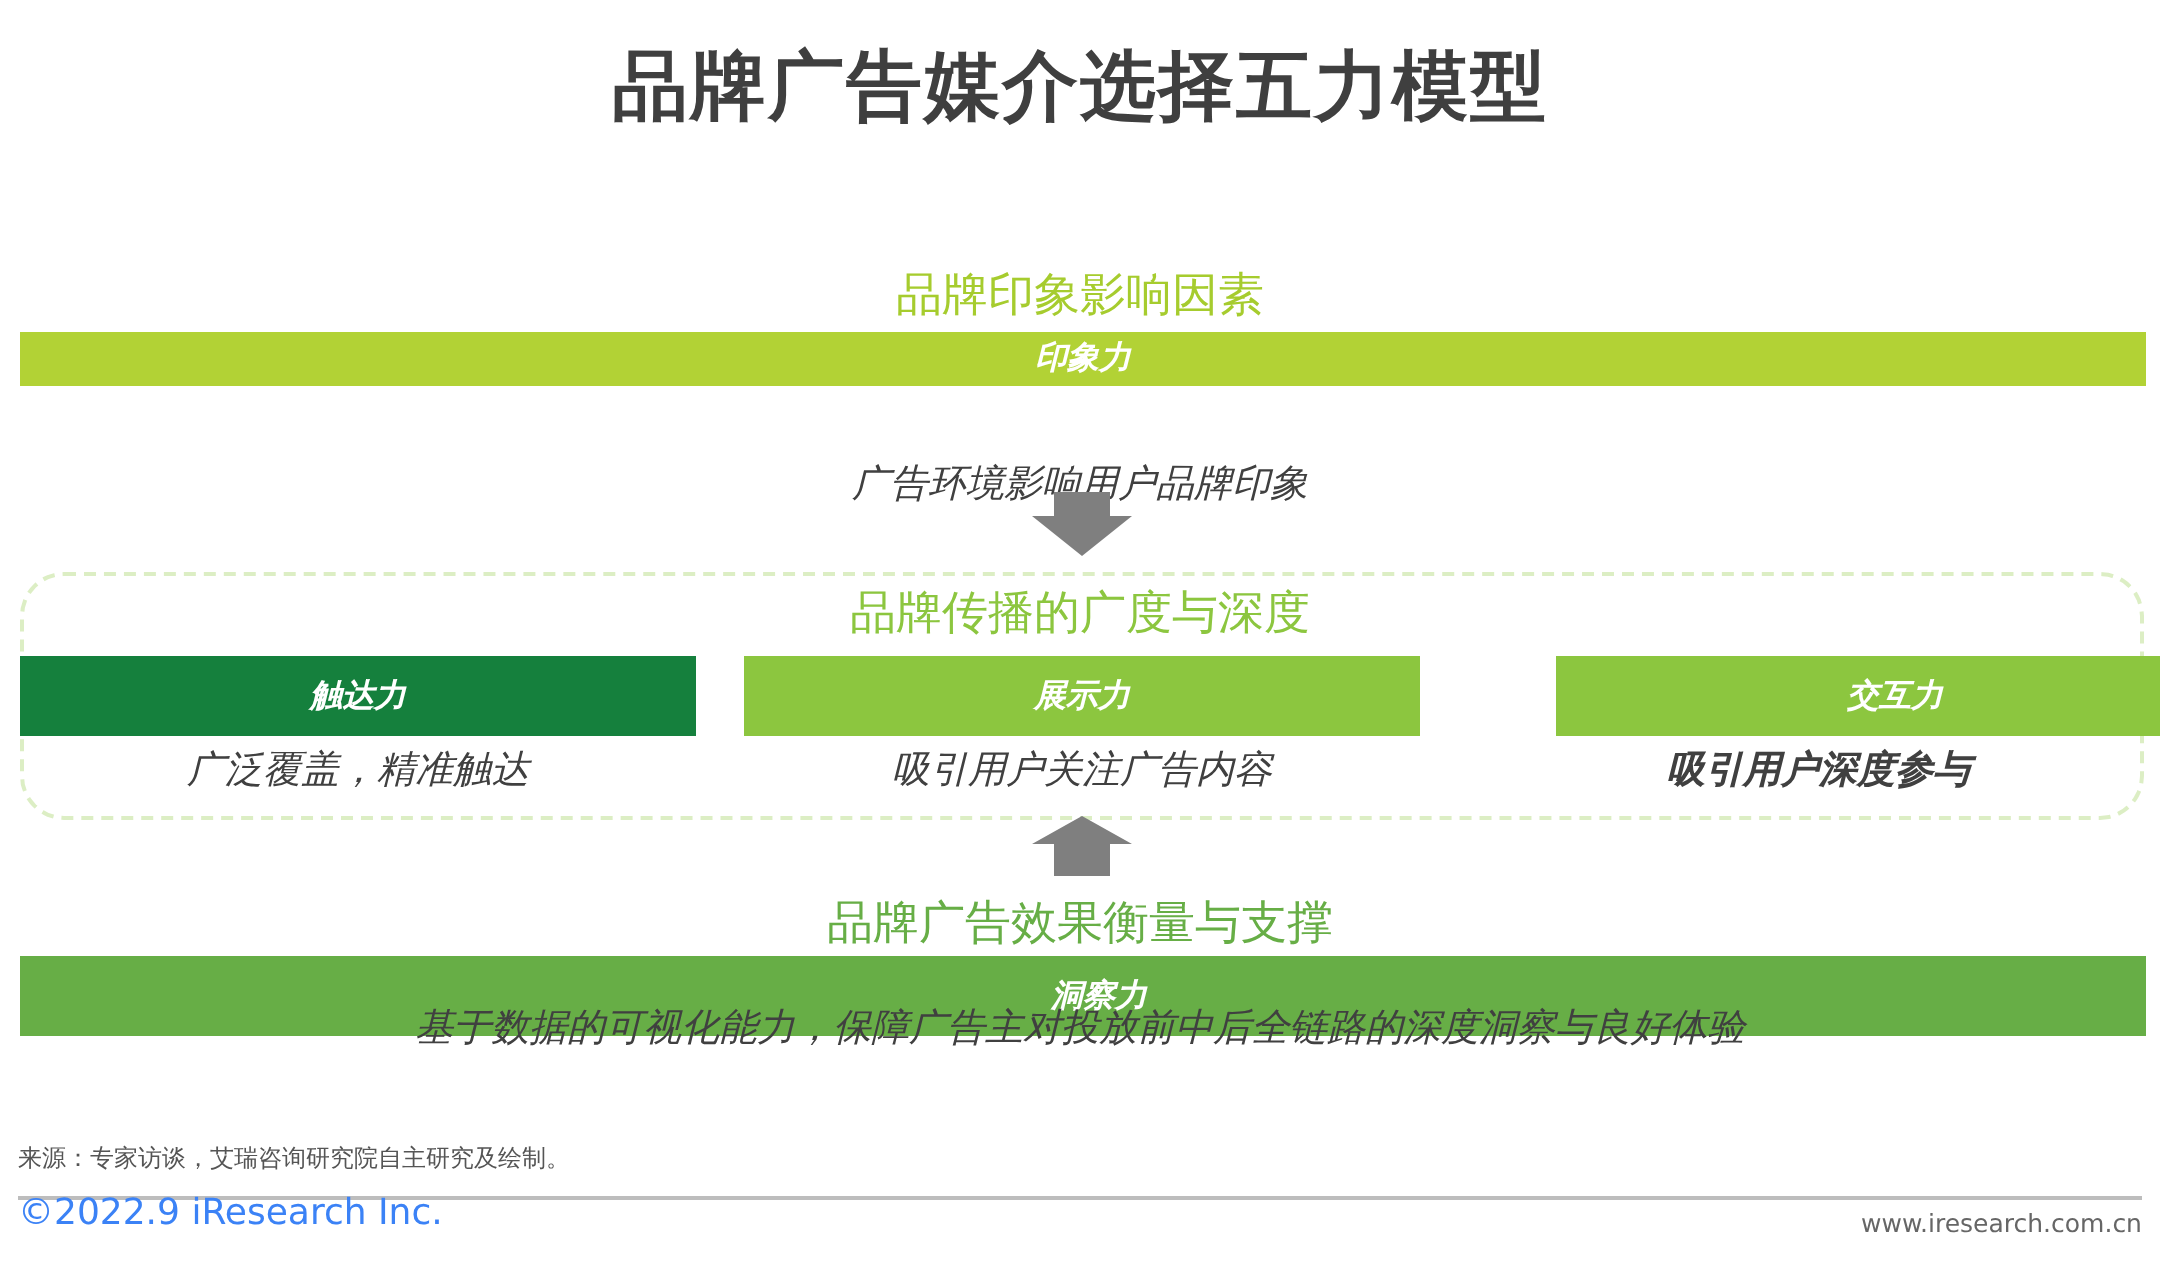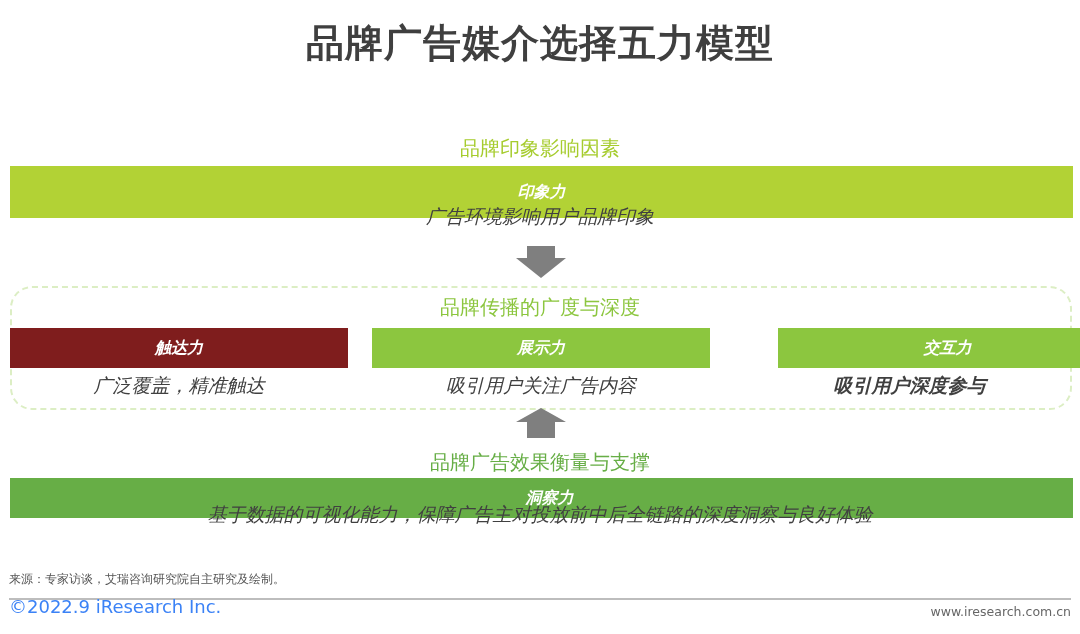--- a/index.html
+++ b/index.html
@@ -6,21 +6,21 @@
     html, body { width: 1080px; height: 634px; background: #ffffff; overflow: hidden; }
     body { position: relative; font-family: "DejaVu Sans", "Liberation Sans", sans-serif; }
 
     .title {
       position: absolute; left: 0; top: 18px; width: 1080px; text-align: center;
       font-size: 38px; font-weight: bold; color: #3f3f3f; letter-spacing: 1px;
     }
 
     .section-label {
       position: absolute; left: 0; width: 1080px; text-align: center;
-      font-size: 20px; line-height: 24px;
+      font-size: 23px; line-height: 24px;
     }
 
     .bar {
       position: absolute; display: flex; align-items: center; justify-content: center;
       color: #ffffff; font-size: 16px; font-weight: bold; font-style: italic;
     }
 
     .desc {
       position: absolute; text-align: center; color: #404040;
       font-size: 19px; font-style: italic; line-height: 24px;
@@ -45,33 +45,33 @@
     .website {
       position: absolute; right: 9px; top: 604px; font-size: 12.5px; color: #666666;
     }
   </style>
 </head>
 <body>
 
 <div class="title">品牌广告媒介选择五力模型</div>
 
 <div class="section-label" style="top:136px; color:#a6cc2e;">品牌印象影响因素</div>
-<div class="bar" style="left:10px; top:166px; width:1063px; height:52px; background:#b2d235;">
+<div class="bar" style="left:10px; top:166px; width:1063px; height:27px; background:#b2d235;">
   <span>印象力</span>
 </div>
-<div class="desc" style="left:0; top:204px; width:1080px;">广告环境影响用户品牌印象</div>
+<div class="desc" style="left:0; top:230px; width:1080px;">广告环境影响用户品牌印象</div>
 
 <svg class="arrow" style="left:516px; top:246px;" width="50" height="32" viewBox="0 0 50 32">
   <polygon points="11,0 39,0 39,12 50,12 25,32 0,12 11,12" fill="#7f7f7f"></polygon>
 </svg>
 
 <div class="dashed-box"></div>
 <div class="section-label" style="top:295px; color:#8cc63f;">品牌传播的广度与深度</div>
 
-<div class="bar" style="left:10px; top:328px; width:338px; height:40px; background:#7f1d1d;">
+<div class="bar" style="left:10px; top:328px; width:338px; height:40px; background:#15803d;">
   <span>触达力</span>
 </div>
 <div class="bar" style="left:372px; top:328px; width:338px; height:40px; background:#8cc63f;">
   <span>展示力</span>
 </div>
 <div class="bar" style="left:734px; top:328px; width:339px; height:40px; background:#8cc63f;margin-left:44px;">
   <span>交互力</span>
 </div>
 
 <div class="desc" style="left:10px; top:373px; width:338px;">广泛覆盖，精准触达</div>

